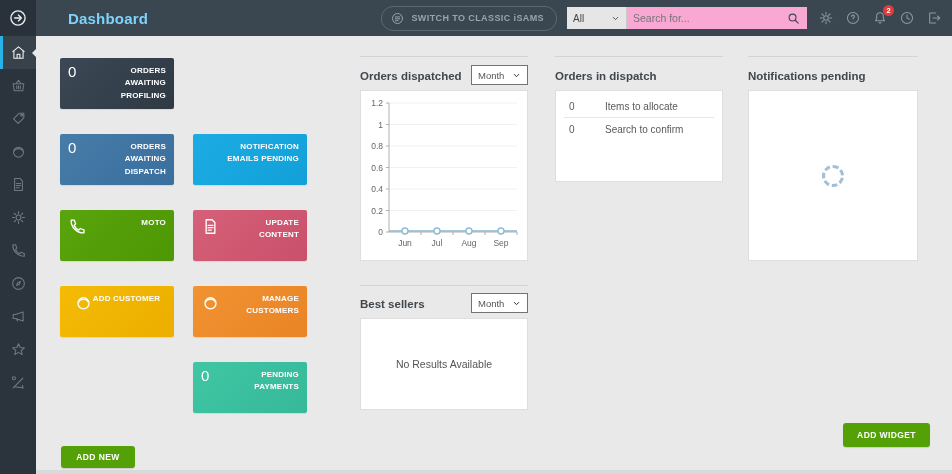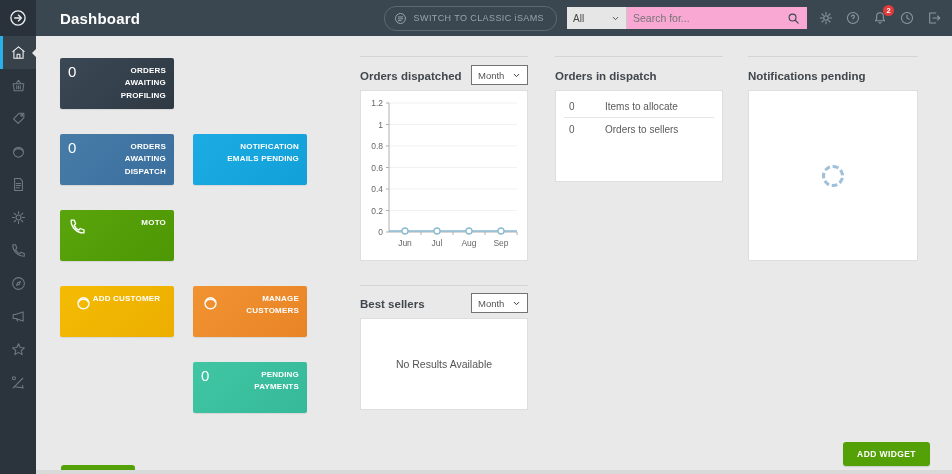--- a/index.html
+++ b/index.html
@@ -2,23 +2,23 @@
 <html><head>
 <meta charset="utf-8">
 <style>
   html,body{margin:0;padding:0;background:#cfcfcf;}
   *{box-sizing:border-box;font-family:"Liberation Sans",sans-serif;}
   #app{position:relative;width:952px;height:474px;background:#e9e9e9;overflow:hidden;}
 
   
   .header{position:absolute;left:0;top:0;width:952px;height:36px;background:#3a4750;display:flex;align-items:center;z-index:5;}
   .menu-box{width:36px;height:36px;background:#29323a;display:flex;align-items:center;justify-content:center;flex:0 0 36px;cursor:pointer;}
-  .page-title{color:#ffffff;font-size:15px;font-weight:600;margin-left:24px;letter-spacing:.2px;text-align:center;}
+  .page-title{color:#7dd3fc;font-size:15px;font-weight:600;margin-left:32px;letter-spacing:.2px;text-align:center;}
   .header-right{margin-left:auto;display:flex;align-items:center;padding-right:10px;}
-  .switch-btn{display:flex;align-items:center;gap:6px;border:1px solid #5d6871;border-radius:12px;color:#99a3ab;font-size:9px;font-weight:400;letter-spacing:.4px;padding:4px 12px 4px 8px;cursor:pointer;white-space:nowrap;}
+  .switch-btn{display:flex;align-items:center;gap:6px;border:1px solid #5d6871;border-radius:12px;color:#99a3ab;font-size:9px;font-weight:700;letter-spacing:.4px;padding:4px 12px 4px 8px;cursor:pointer;white-space:nowrap;}
   .searchbar{display:flex;align-items:stretch;height:22px;margin-left:10px;}
   .filter-select{width:60px;background:#e6e6e6;color:#444;font-size:10px;display:flex;align-items:center;justify-content:space-between;padding:0 6px;border-right:1px solid #c9c9c9;cursor:pointer;}
   .search-input-wrap{width:180px;background:#f9a8d4;display:flex;align-items:center;}
   .search-input{flex:1;border:none;outline:none;background:transparent;font-size:10.5px;color:#555;padding:0 6px;min-width:0;}
   .hicon{color:#8d97a0;margin-left:11px;position:relative;cursor:pointer;display:flex;align-items:center;}
   .badge{position:absolute;top:-5px;right:-6px;min-width:11px;height:11px;border-radius:6px;background:#e23b3b;color:#fff;font-size:7.5px;font-weight:700;display:flex;align-items:center;justify-content:center;padding:0 2px;}
 
   
   .sidebar{position:absolute;left:0;top:36px;width:36px;height:438px;background:#2b343c;z-index:4;}
   .side-item{width:36px;height:33px;display:flex;align-items:center;justify-content:center;color:#6e7982;cursor:pointer;position:relative;}
@@ -38,21 +38,21 @@
   .mini-select{position:absolute;width:57px;height:20px;background:#fff;border:1px solid #737373;display:flex;align-items:center;justify-content:space-between;padding:0 6px;font-size:9.5px;color:#555;cursor:pointer;}
   .panel{position:absolute;background:#fff;border:1px solid #dedede;}
   .dispatch-row{display:flex;align-items:center;height:22px;padding-left:13px;font-size:10px;color:#5a5a5a;}
   .dispatch-row .rv{width:36px;}
   .row-divider{height:1px;background:#e6e6e6;margin:0 8px;}
   .empty-msg{width:100%;height:100%;display:flex;align-items:center;justify-content:center;font-size:10.5px;color:#555;}
   .spinner{width:22px;height:22px;border:3px dashed #9fc0d8;border-radius:50%;animation:spin 2.4s linear infinite;}
   @keyframes spin{to{transform:rotate(360deg);}}
 
   
-  .green-btn{position:absolute;background:#53a106;color:#fff;border:none;border-radius:3px;font-size:8.5px;font-weight:700;letter-spacing:.4px;display:flex;align-items:center;justify-content:center;cursor:pointer;box-shadow:0 1px 1px rgba(0,0,0,.12);margin-top:19px;}
+  .green-btn{position:absolute;background:#53a106;color:#fff;border:none;border-radius:3px;font-size:8.5px;font-weight:700;letter-spacing:.4px;display:flex;align-items:center;justify-content:center;cursor:pointer;box-shadow:0 1px 1px rgba(0,0,0,.12);}
   .bottom-strip{position:absolute;left:36px;top:470px;width:916px;height:4px;background:#d9d9d9;}
   svg{display:block;}
 </style>
 </head>
 <body>
 
 <div id="app">
 
   <div class="header">
     <div class="menu-box">
@@ -237,20 +237,29 @@
     <span class="tile-val"></span>
     <span class="tile-label">NOTIFICATION EMAILS PENDING</span>
   </div>
   <div class="tile" style="left: 60px; top: 210px; background: linear-gradient(135deg, rgb(90, 165, 13), rgb(76, 151, 3));">
     <span class="tile-icon">
         <svg width="19" height="19" viewBox="0 0 24 24" fill="none" stroke="currentColor" stroke-width="1.7" stroke-linejoin="round">
           <path d="M6.5 4c.5 2 .9 3 1.7 4.6l-2 2c1.2 2.7 3.2 4.7 5.9 5.9l2-2c1.6.8 2.6 1.2 4.6 1.7V20c-9 .5-16.7-7.5-16.2-16Z" transform="translate(1.5 0)"></path>
         </svg>
       </span>
     <span class="tile-label">MOTO</span>
+  </div>
+  <div class="tile" style="left: 193px; top: 210px; background: linear-gradient(135deg, rgb(214, 96, 121), rgb(201, 80, 106));">
+    <span class="tile-icon">
+        <svg width="19" height="19" viewBox="0 0 24 24" fill="none" stroke="currentColor" stroke-width="1.7" stroke-linejoin="round">
+          <path d="M6.5 3.5H14l3.5 3.5v13.5h-11Z"></path>
+          <path d="M9 10.5h6M9 13.5h6M9 16.5h4" stroke-linecap="round"></path>
+        </svg>
+      </span>
+    <span class="tile-label">UPDATE CONTENT</span>
   </div>
   <div class="tile" style="left: 60px; top: 286px; background: linear-gradient(135deg, rgb(244, 187, 4), rgb(236, 174, 0)); justify-content: center;">
     <span class="tile-icon">
         <svg width="19" height="19" viewBox="0 0 24 24" fill="none" stroke="currentColor" stroke-width="1.7" stroke-linecap="round">
           <circle cx="12" cy="13" r="7"></circle>
           <path d="M6.2 11.2C7 6.8 17 6.8 17.8 11.2"></path>
         </svg>
       </span>
     <span class="tile-label">ADD CUSTOMER</span>
   </div>
@@ -337,21 +346,21 @@
   <div class="col-divider" style="left:555px;top:56px;width:168px;"></div>
   <div class="w-title" style="left:555px;top:70px;">Orders in dispatch</div>
   <div class="panel" style="left:555px;top:90px;width:168px;height:92px;padding-top:4px;">
     <div class="dispatch-row">
       <span class="rv">0</span>
       <span>Items to allocate</span>
     </div>
     <div class="row-divider"></div>
     <div class="dispatch-row">
       <span class="rv">0</span>
-      <span>Orders to sellers</span>
+      <span>Search to confirm</span>
     </div>
   </div>
 
   <div class="col-divider" style="left:748px;top:56px;width:170px;"></div>
   <div class="w-title" style="left:748px;top:70px;">Notifications pending</div>
   <div class="panel" style="left:748px;top:90px;width:170px;height:171px;display:flex;align-items:center;justify-content:center;">
     <div class="spinner"></div>
   </div>
 
   <button class="green-btn" style="left:61px;top:446px;width:74px;height:22px;">ADD NEW</button>

